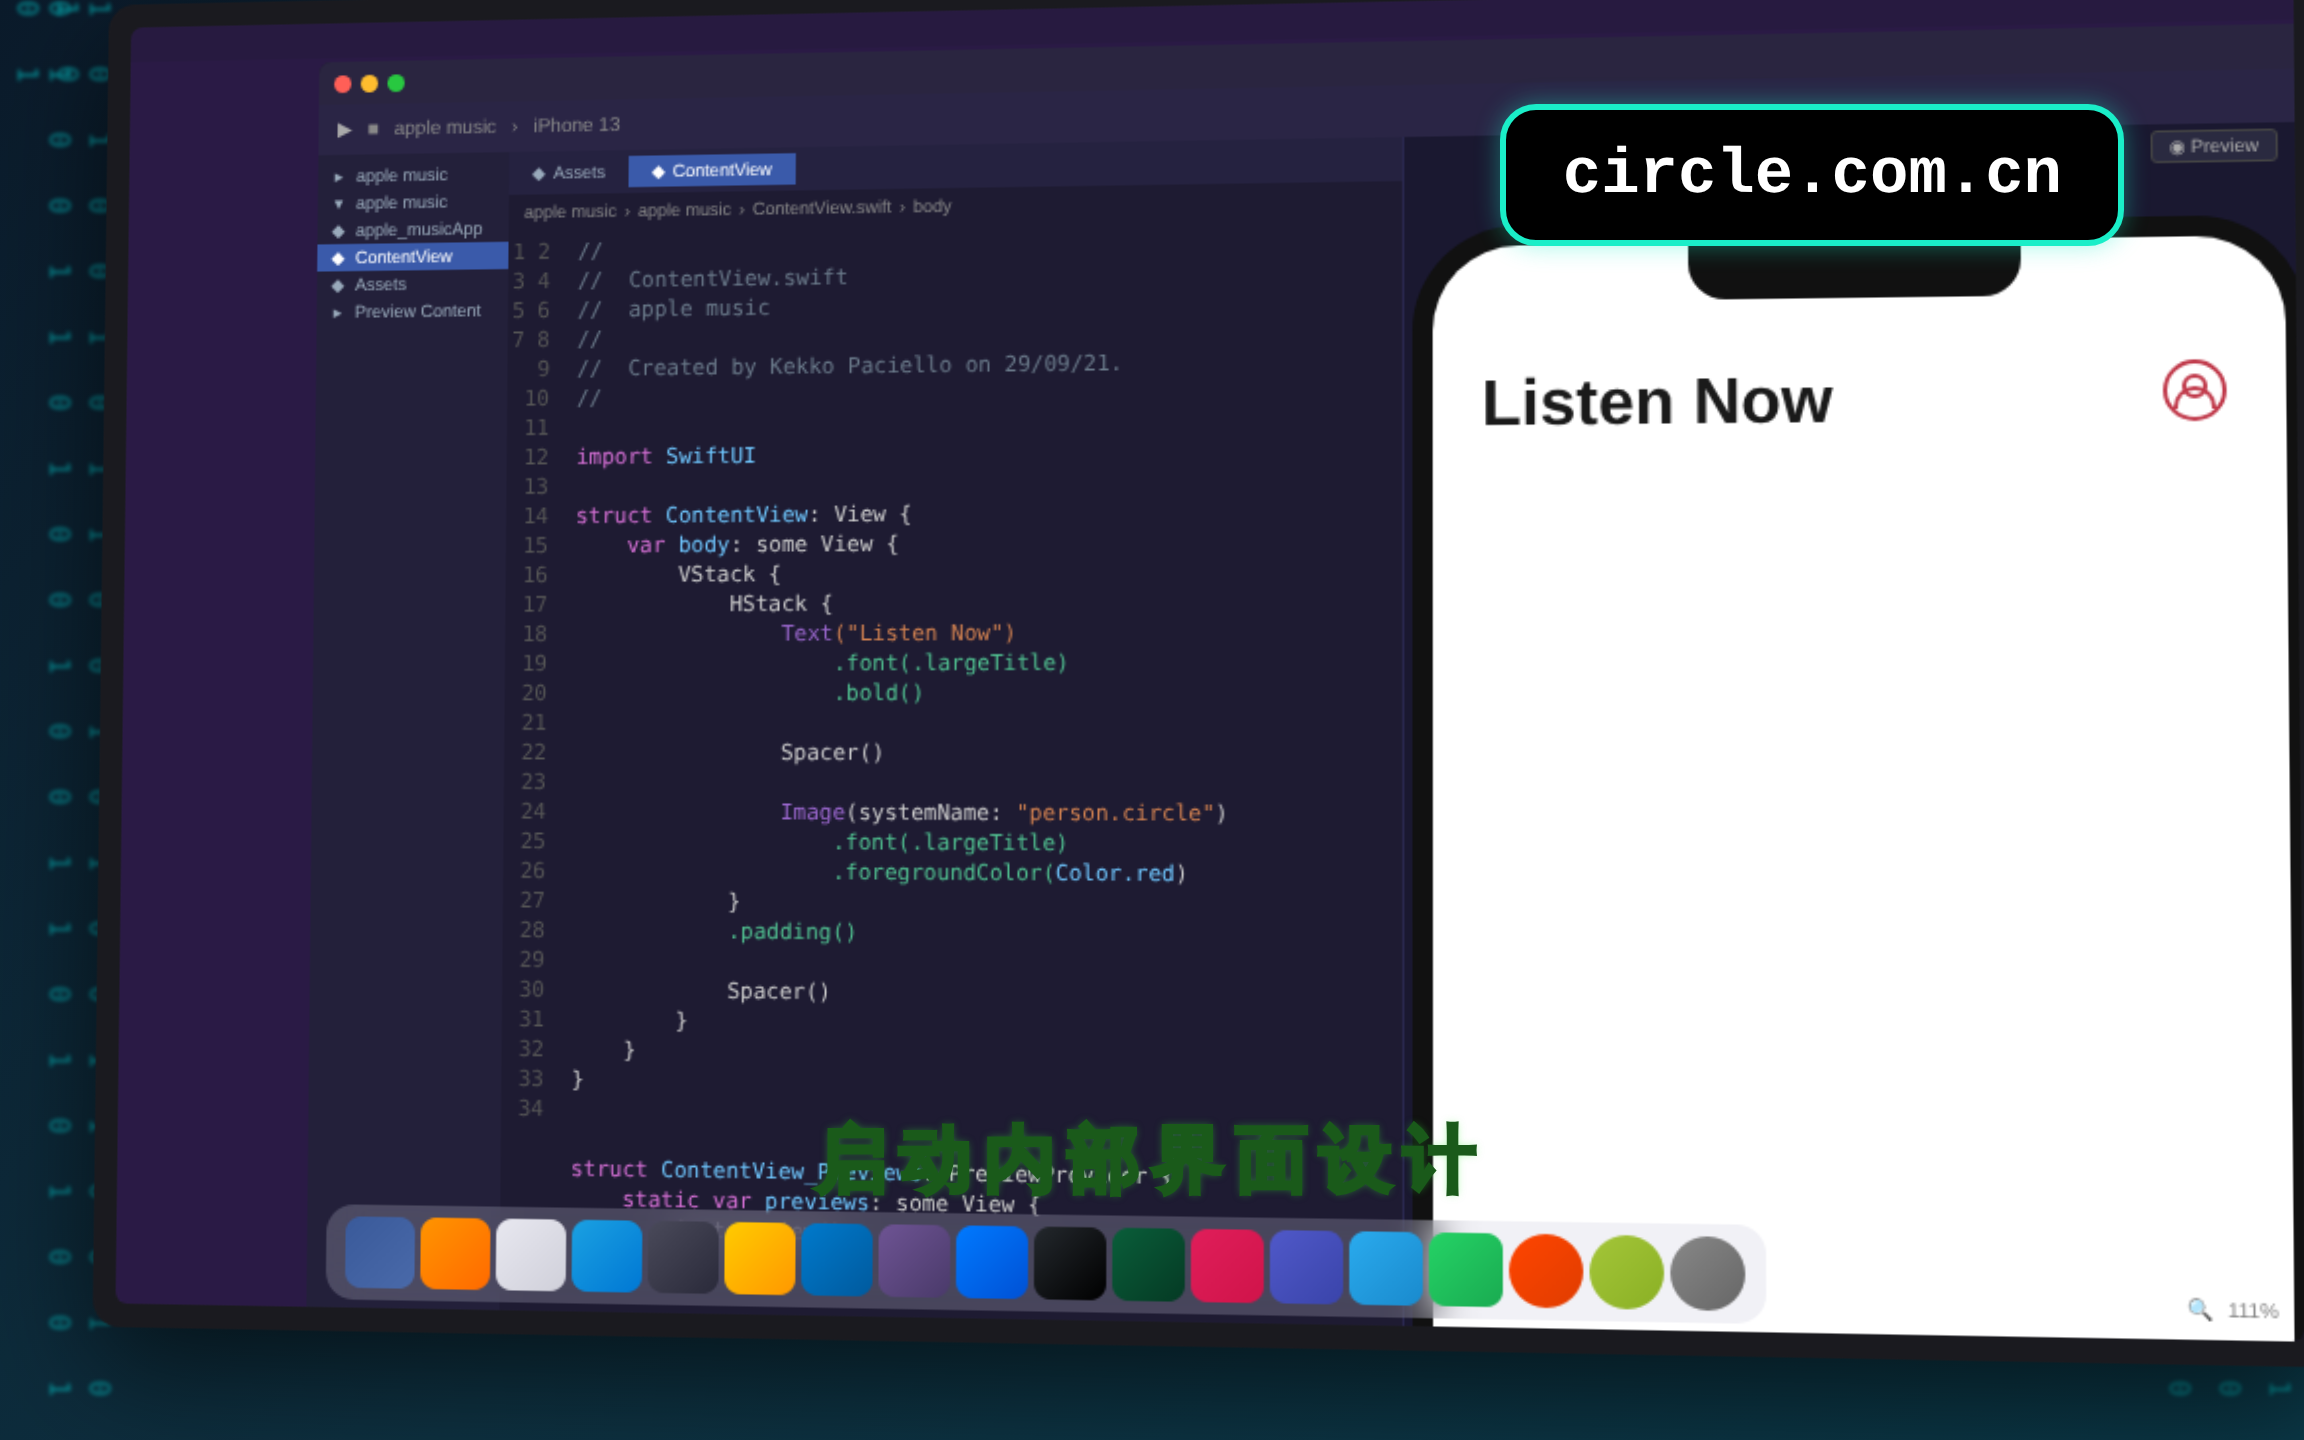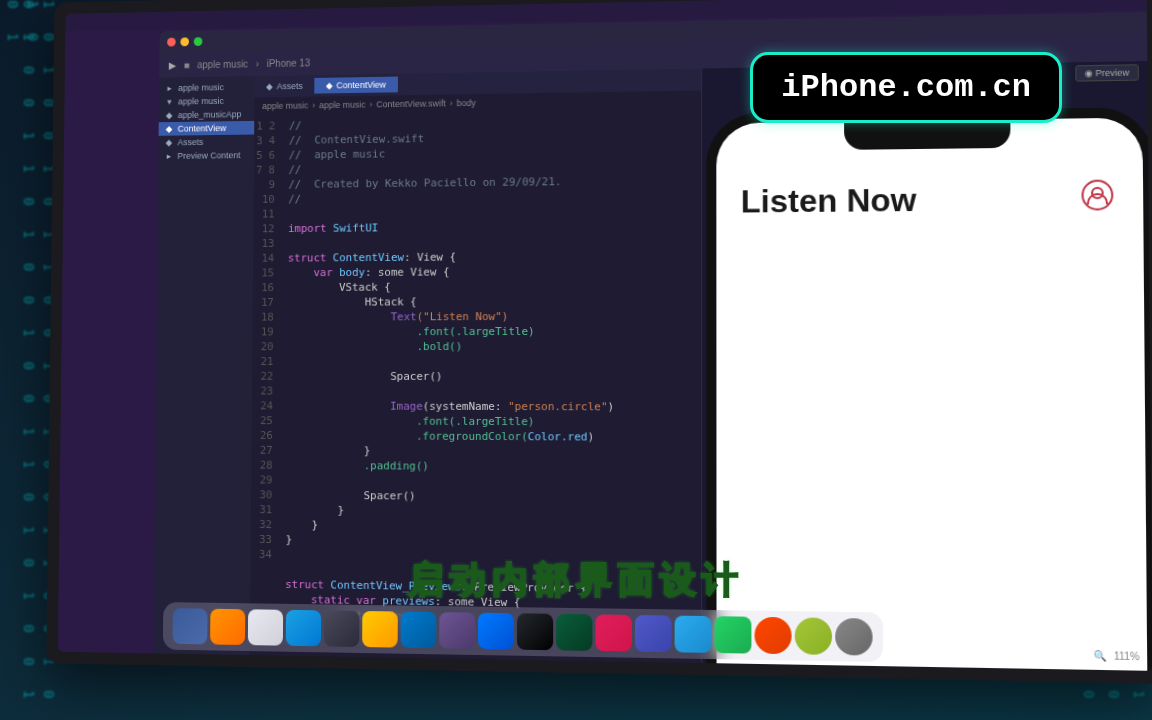--- a/index.html
+++ b/index.html
@@ -266,14 +266,14 @@
         <div class="dock-ico d14"></div>
         <div class="dock-ico d15"></div>
         <div class="dock-ico d16"></div>
         <div class="dock-ico d17"></div>
         <div class="dock-ico d18"></div>
       </div>
     </div>
   </div>
 </div>
 
-<div class="watermark">iPhone.com.cn</div>
+<div class="watermark">circle.com.cn</div>
 <div class="subtitle">启动内部界面设计</div>
 
 </body></html>

